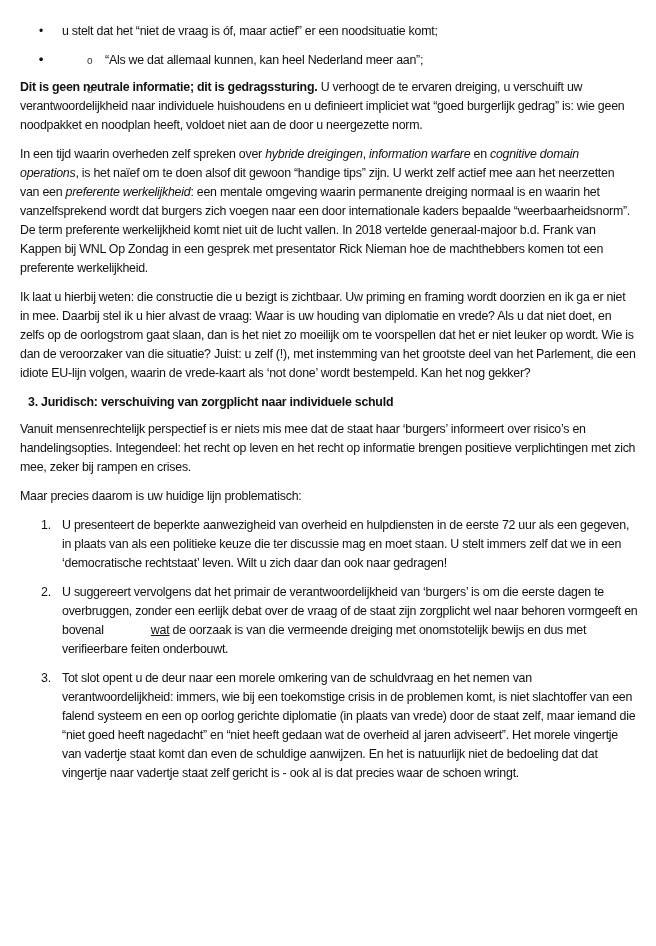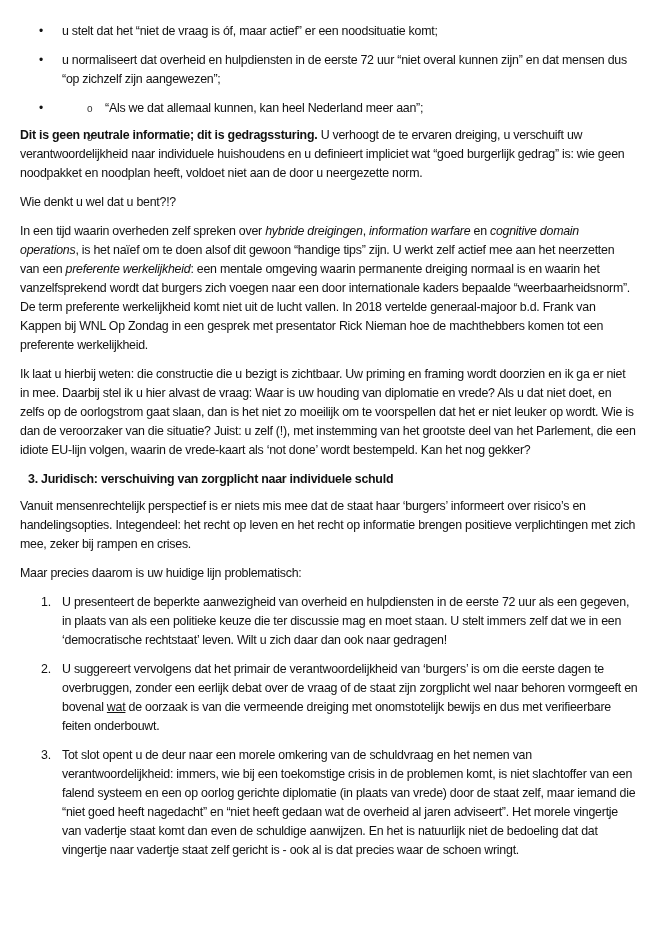--- a/index.html
+++ b/index.html
@@ -12,56 +12,54 @@
   ul.bullets > li { position:relative; padding-left:42px; margin-bottom:10px; }
   ul.bullets > li .dot { position:absolute; left:19px; top:0; font-size:12px; }
   ul.sub { list-style:none; margin:10px 0 0 0; padding:0; }
   ul.sub > li { position:relative; padding-left:43px; margin-bottom:10px; margin-left:0; }
   ul.sub > li .circ { position:absolute; left:25px; top:0; font-size:10px; color:#333; }
   ol.numbered { list-style:none; margin:0; padding:0; }
   ol.numbered > li { position:relative; padding-left:42px; margin-bottom:10px; }
   ol.numbered > li .num { position:absolute; left:21px; top:0; }
   .b { font-weight:bold; }
   .i { font-style:italic;text-align:center; }
-  .u { text-decoration:underline; }
+  .u { text-decoration:underline;margin-left:44px; }
   h3 { font-size:12.4px; font-weight:bold; margin:8px; line-height:19px; }
 </style>
 </head>
 <body>
 
 <div class="page">
 
   <ul class="bullets">
     <li>
       <span class="dot">•</span>
       <span>u stelt dat het “niet de vraag is óf, maar actief” er een noodsituatie komt;</span>
     </li>
     <li>
       <span class="dot">•</span>
-      <span>u normaliseert dat overheid en hulpdiensten in de eerste 72 uur “niet overal kunnen zijn” en dat mensen dus “op zichzelf zijn aangewezen”;</span>
     </li>
     <li>
       <span class="dot">•</span>
       <ul class="sub">
         <li>
           <span class="circ">o</span>
           <span>“Als we dat allemaal kunnen, kan heel Nederland meer aan”;</span>
         </li>
         <li>
           <span class="circ">o</span>
         </li>
       </ul>
     </li>
   </ul>
 
   <p style="margin-top:-2px;">
     <span class="b">Dit is geen neutrale informatie; dit is gedragssturing.</span><span> U verhoogt de te ervaren dreiging, u verschuift uw verantwoordelijkheid naar individuele huishoudens en u definieert impliciet wat “goed burgerlijk gedrag” is: wie geen noodpakket en noodplan heeft, voldoet niet aan de door u neergezette norm.</span>
   </p>
 
-  <p>Wie denkt u wel dat u bent?!?</p>
 
   <p>
     <span>In een tijd waarin overheden zelf spreken over </span><span class="i">hybride dreigingen</span><span>, </span><span class="i">information warfare</span><span> en </span><span class="i">cognitive domain operations</span><span>, is het naïef om te doen alsof dit gewoon “handige tips” zijn. U werkt zelf actief mee aan het neerzetten van een </span><span class="i">preferente werkelijkheid</span><span>: een mentale omgeving waarin permanente dreiging normaal is en waarin het vanzelfsprekend wordt dat burgers zich voegen naar een door internationale kaders bepaalde “weerbaarheidsnorm”. De term preferente werkelijkheid komt niet uit de lucht vallen. In 2018 vertelde generaal-majoor b.d. Frank van Kappen bij WNL Op Zondag in een gesprek met presentator Rick Nieman hoe de machthebbers komen tot een preferente werkelijkheid.</span>
   </p>
 
   <p>Ik laat u hierbij weten: die constructie die u bezigt is zichtbaar. Uw priming en framing wordt doorzien en ik ga er niet in mee. Daarbij stel ik u hier alvast de vraag: Waar is uw houding van diplomatie en vrede? Als u dat niet doet, en zelfs op de oorlogstrom gaat slaan, dan is het niet zo moeilijk om te voorspellen dat het er niet leuker op wordt. Wie is dan de veroorzaker van die situatie? Juist: u zelf (!), met instemming van het grootste deel van het Parlement, die een idiote EU-lijn volgen, waarin de vrede-kaart als ‘not done’ wordt bestempeld. Kan het nog gekker?</p>
 
   <div class="section">
     <h3>3. Juridisch: verschuiving van zorgplicht naar individuele schuld</h3>
     <p>Vanuit mensenrechtelijk perspectief is er niets mis mee dat de staat haar ‘burgers’ informeert over risico’s en handelingsopties. Integendeel: het recht op leven en het recht op informatie brengen positieve verplichtingen met zich mee, zeker bij rampen en crises.</p>

